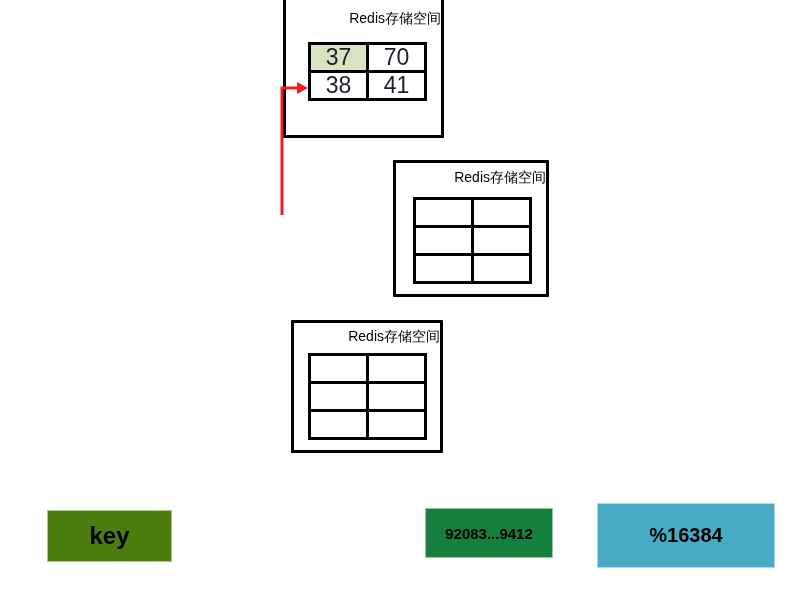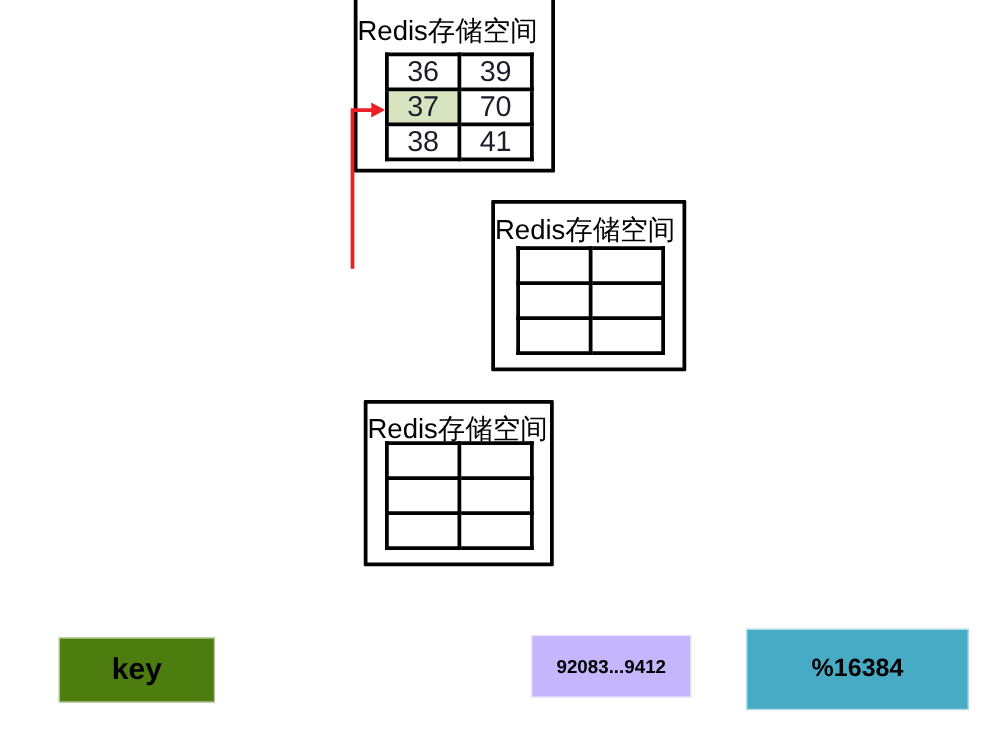--- a/index.html
+++ b/index.html
@@ -21,22 +21,22 @@
     position: absolute;
     box-sizing: border-box;
     border: 3px solid #000;
     border-radius: 1px;
     background: #fff;
   }
   .rbox1 { left: 283px; top: -8px;  width: 161px; height: 146px; }
   .rbox2 { left: 393px; top: 160px; width: 156px; height: 137px; }
   .rbox3 { left: 291px; top: 320px; width: 152px; height: 133px; }
   .rtitle {
-    text-align: left;
-    font-size: 22px;
+    text-align: right;
+    font-size: 14px;
     letter-spacing: 0px;
     white-space: nowrap;
   }
   .rbox1 .rtitle { margin-top: 15px; }
   .rbox2 .rtitle { margin-top: 6px; }
   .rbox3 .rtitle { margin-top: 5px; }
   .rtable {
     position: absolute;
     border-collapse: collapse;
   }
@@ -82,24 +82,20 @@
 </style>
 </head>
 <body>
 
 <div class="canvas">
 
   <div class="rbox rbox1">
     <div class="rtitle">Redis存储空间</div>
     <table class="rtable">
       <tbody>
-          <tr>
-        <td>36</td>
-        <td>39</td>
-      </tr>
       <tr>
         <td style="background-color: rgb(216, 227, 192); margin-top: 20px;">37</td>
         <td>70</td>
       </tr>
       <tr>
         <td>38</td>
         <td>41</td>
       </tr>
     </tbody>
       </table>
@@ -144,16 +140,16 @@
       </tr>
       <tr>
         <td></td>
         <td></td>
       </tr>
     </tbody>
       </table>
   </div>
 
   <div class="flow flow-key" style="background-color: #4d7c0f;">key</div>
-  <div class="flow flow-hash" style="background-color: #c4b5fd;">92083...9412</div>
+  <div class="flow flow-hash" style="background-color: #15803d;">92083...9412</div>
   <div class="flow flow-mod" style="background-color: rgb(72, 171, 197);">%16384</div>
 
 </div>
 
 </body></html>

